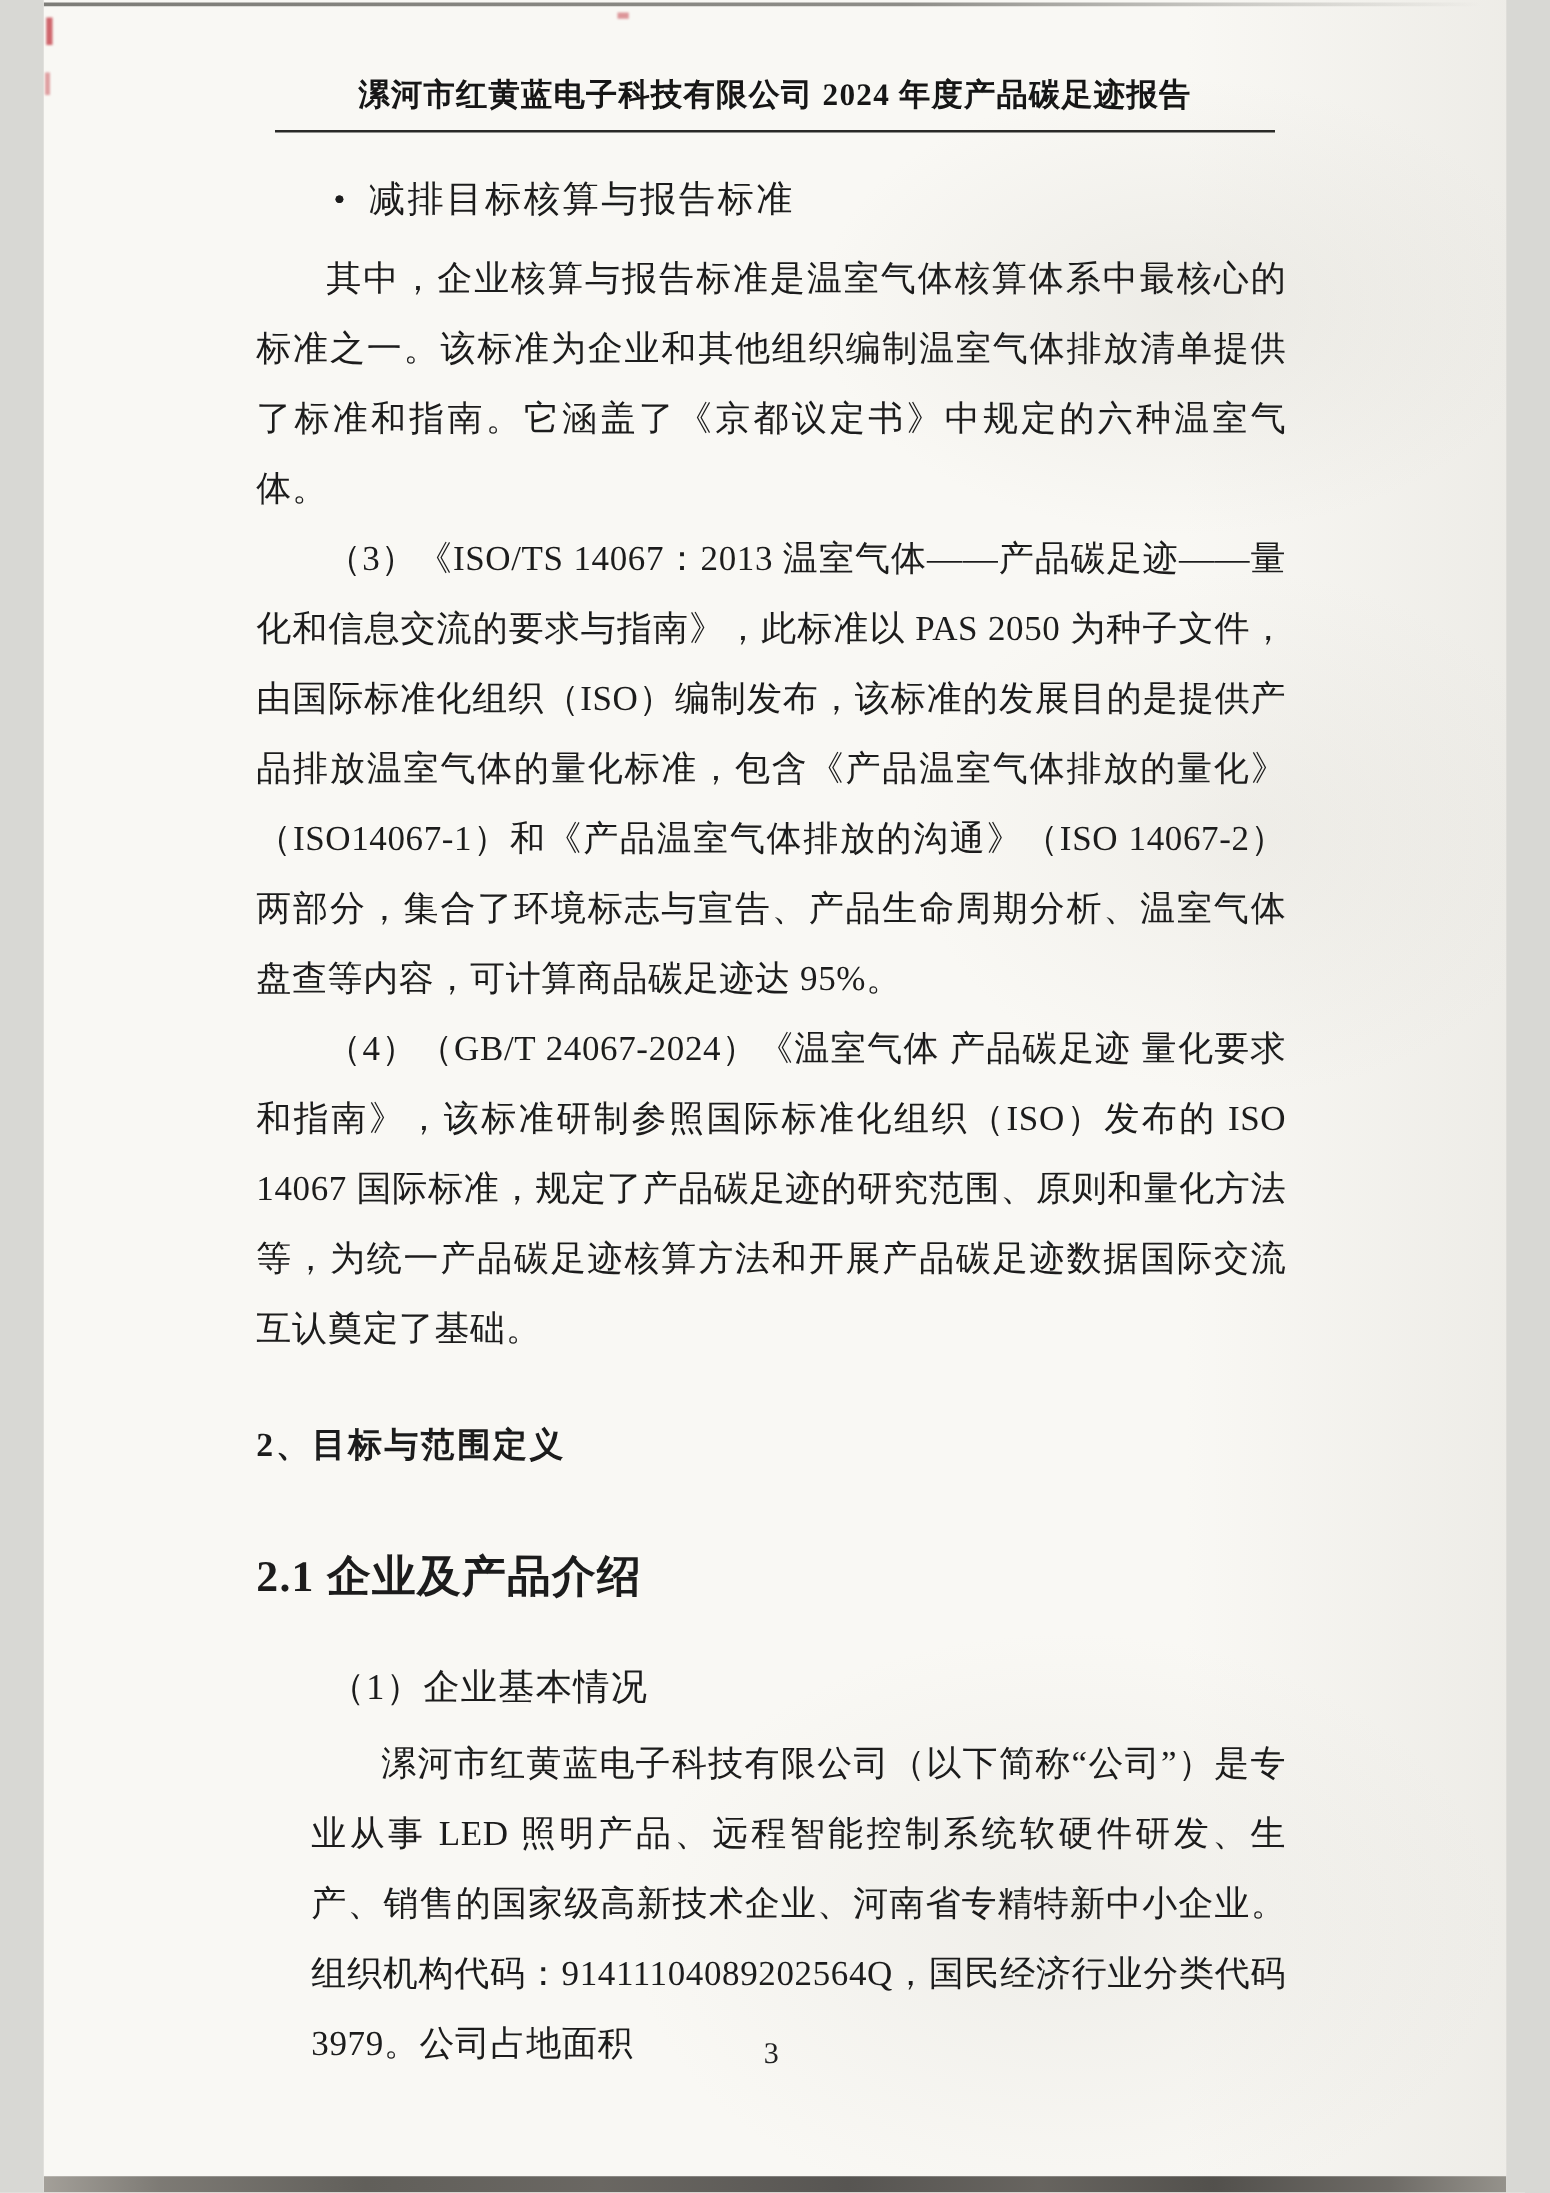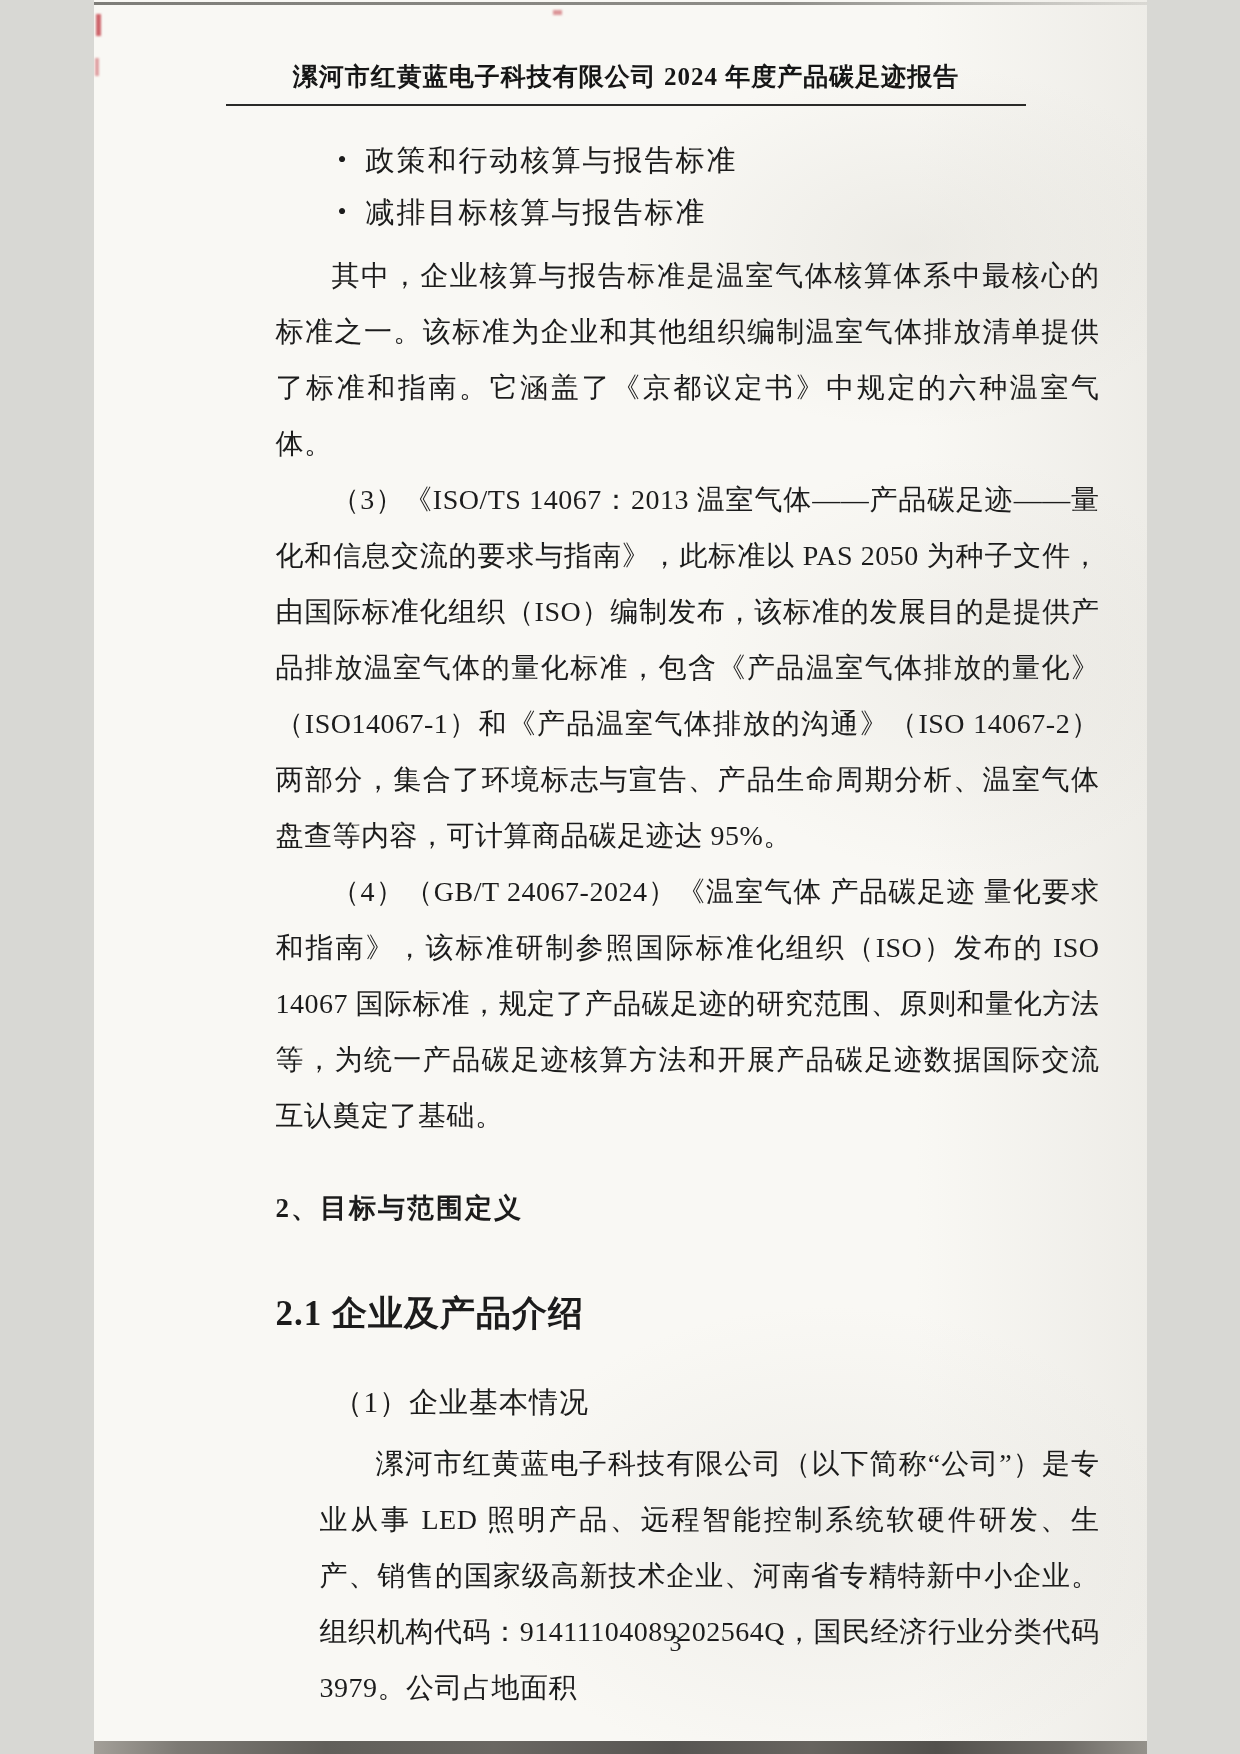--- a/index.html
+++ b/index.html
@@ -3,32 +3,31 @@
 <meta charset="utf-8">
 <style>
   html, body {
     margin: 0;
     padding: 0;
     background: #d8d8d4;
     font-family: "Liberation Serif", "DejaVu Serif", serif;
   }
   .page {
     position: relative;
-    width: 1041px;
+    width: 1170px;
     height: 1754px;
     margin: 0 auto;
     background-color: #f9f8f4;
     background-image:
       radial-gradient(ellipse 420px 260px at 78% 14%, rgba(205,203,194,0.28), transparent 70%),
       radial-gradient(ellipse 380px 300px at 82% 38%, rgba(208,205,196,0.22), transparent 70%),
       radial-gradient(ellipse 500px 340px at 70% 88%, rgba(200,198,190,0.20), transparent 70%),
       linear-gradient(to right, rgba(255,255,255,0) 78%, rgba(186,183,174,0.18) 100%);
     overflow: hidden;
     color: #1c1c1c;
-    padding-left: 12px;
   }
   
   .edge-top {
     position: absolute; top: 2px; left: 0; width: 1150px; height: 3px;
     background: linear-gradient(to right, #7e7d78 0%, #8e8d88 60%, rgba(142,141,136,0) 100%);
   }
   .edge-bottom {
     position: absolute; bottom: 0; left: 0; width: 100%; height: 13px;
     background: linear-gradient(to right,
       #9a968f 0%, #6f6c66 8%, #504e49 22%, #5a5752 38%,
@@ -146,21 +145,20 @@
   <div class="header">
     <div class="header-title">漯河市红黄蓝电子科技有限公司 2024 年度产品碳足迹报告</div>
     <div class="header-rule"></div>
   </div>
 
   <div class="content">
 
     <ul class="bullet-list">
       <li>
         <span class="bullet-dot">•</span>
-        <span>政策和行动核算与报告标准</span>
       </li>
       <li>
         <span class="bullet-dot">•</span>
         <span>减排目标核算与报告标准</span>
       </li>
     </ul>
 
     <p class="body-para first">其中，企业核算与报告标准是温室气体核算体系中最核心的标准之一。该标准为企业和其他组织编制温室气体排放清单提供了标准和指南。它涵盖了《京都议定书》中规定的六种温室气体。</p>
 
     <p class="body-para">（3）《ISO/TS 14067：2013 温室气体——产品碳足迹——量化和信息交流的要求与指南》，此标准以 PAS 2050 为种子文件，由国际标准化组织（ISO）编制发布，该标准的发展目的是提供产品排放温室气体的量化标准，包含《产品温室气体排放的量化》（ISO14067-1）和《产品温室气体排放的沟通》（ISO 14067-2）两部分，集合了环境标志与宣告、产品生命周期分析、温室气体盘查等内容，可计算商品碳足迹达 95%。</p>

